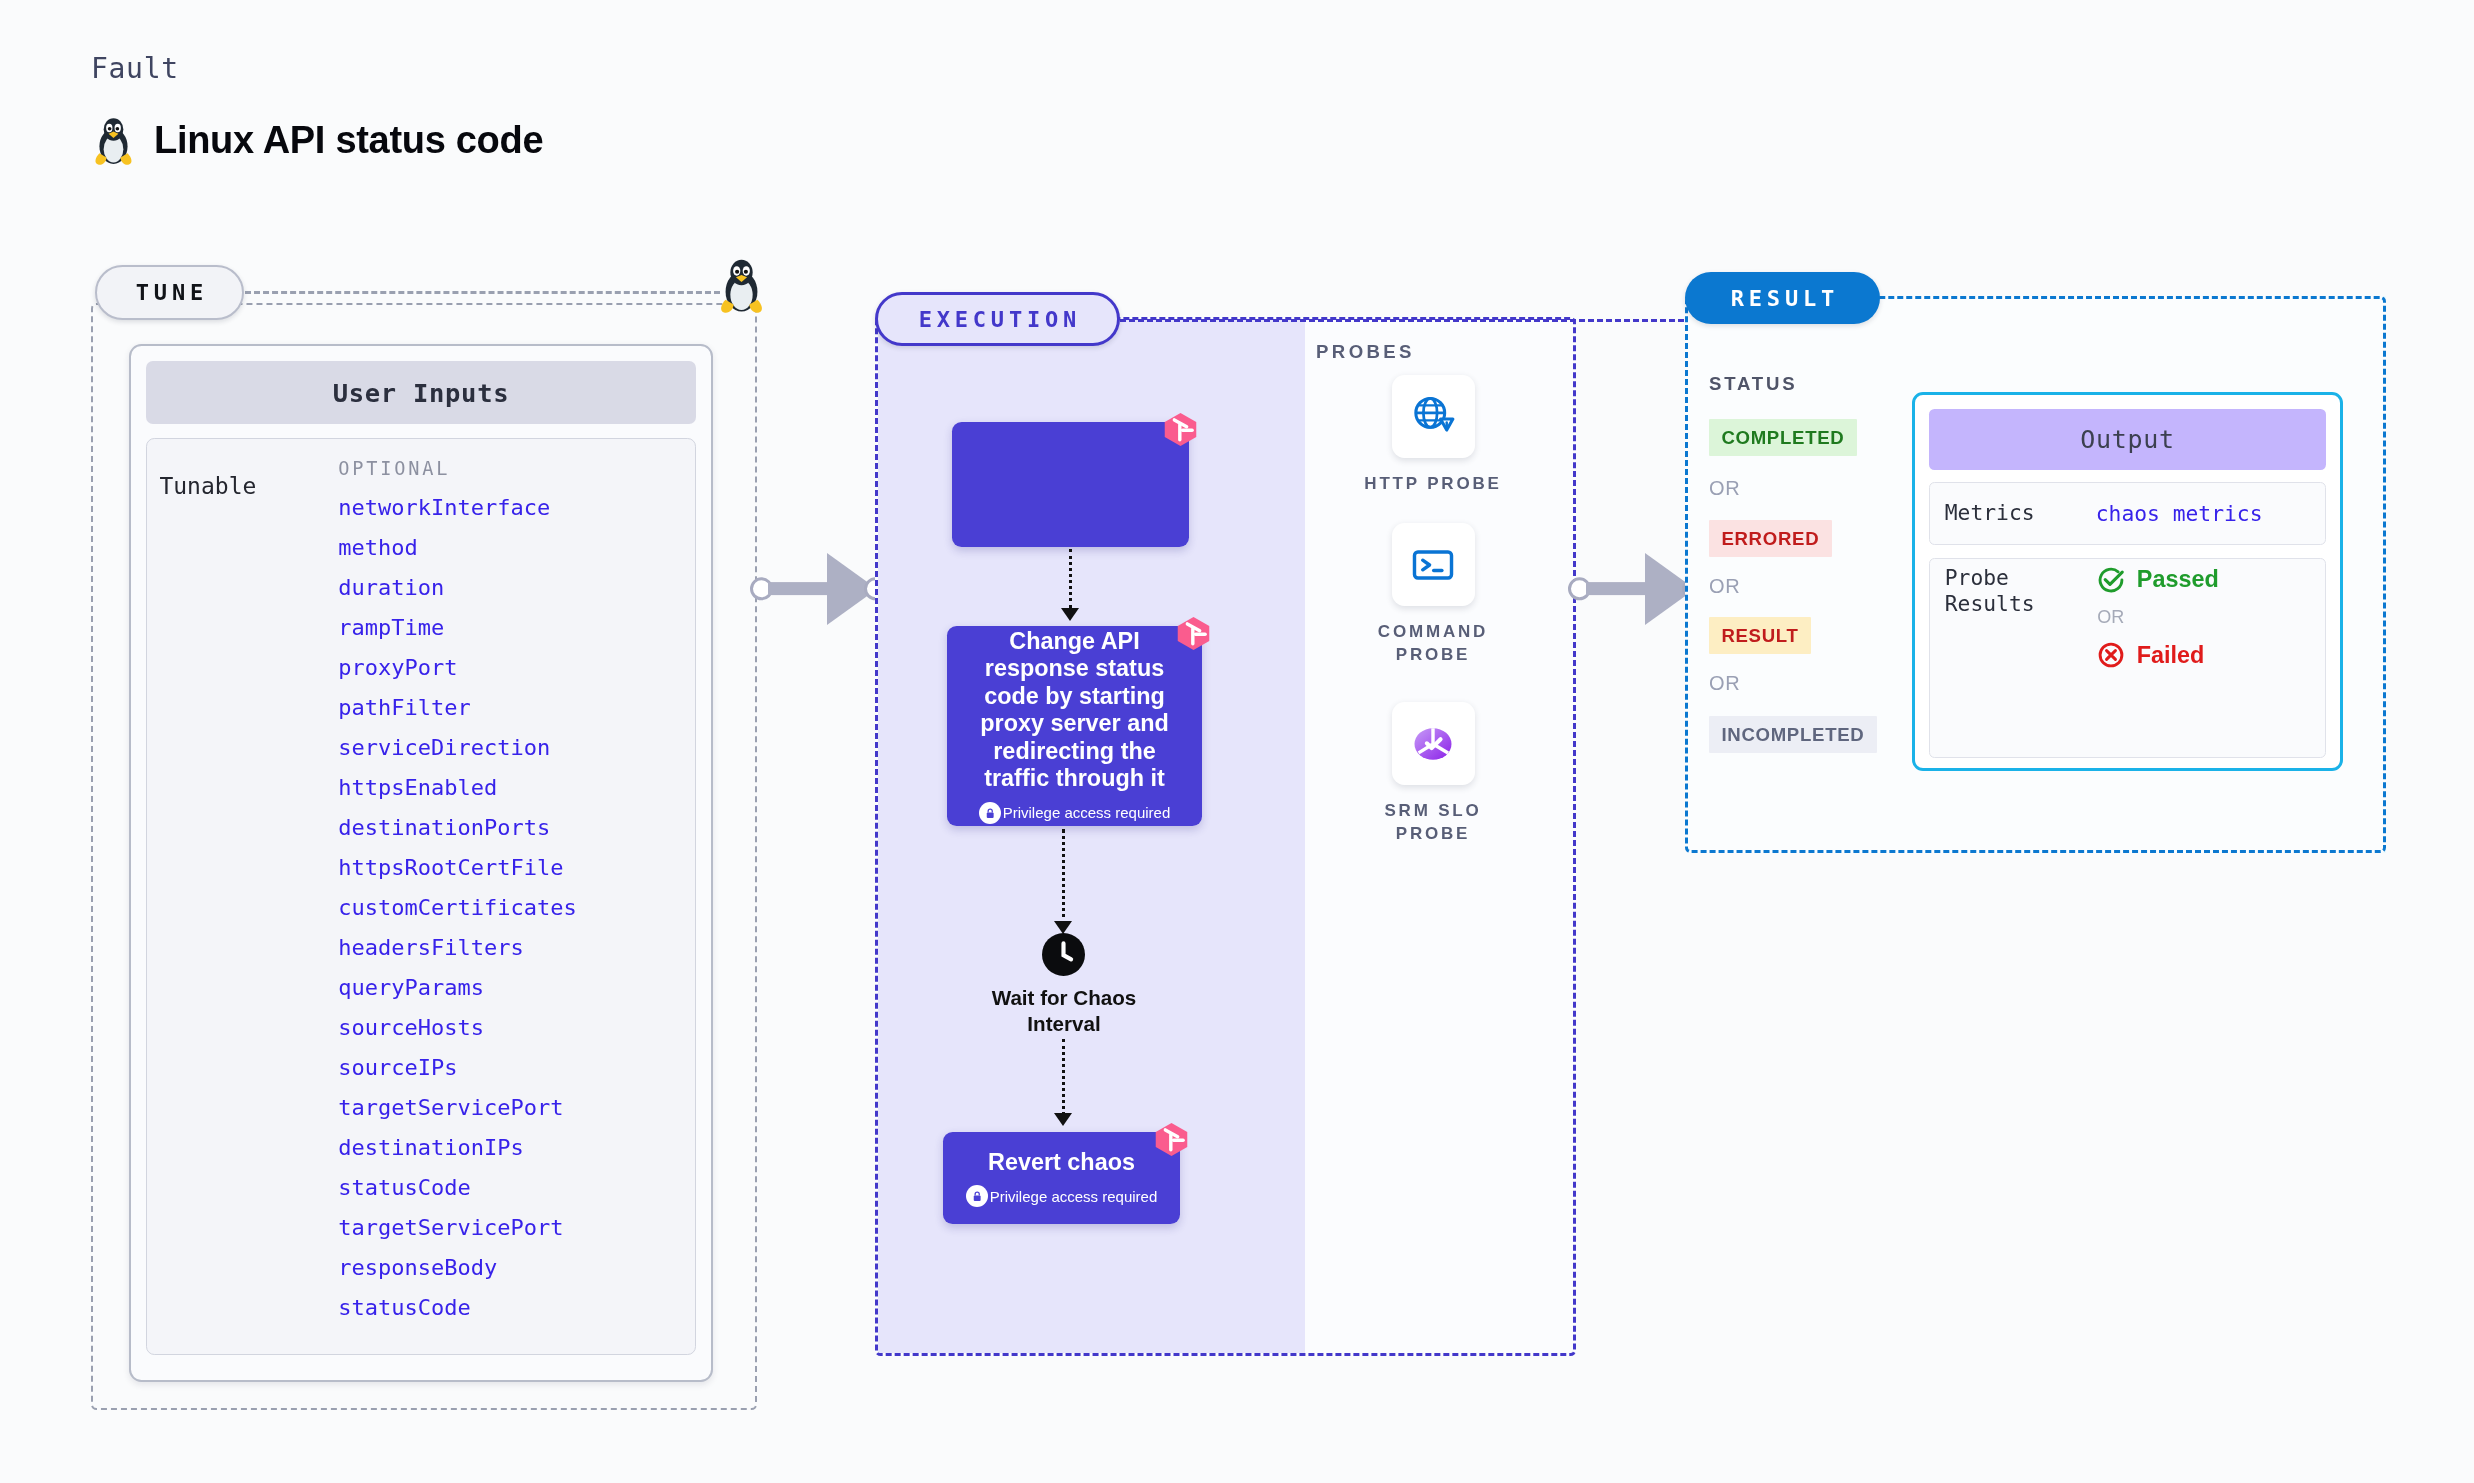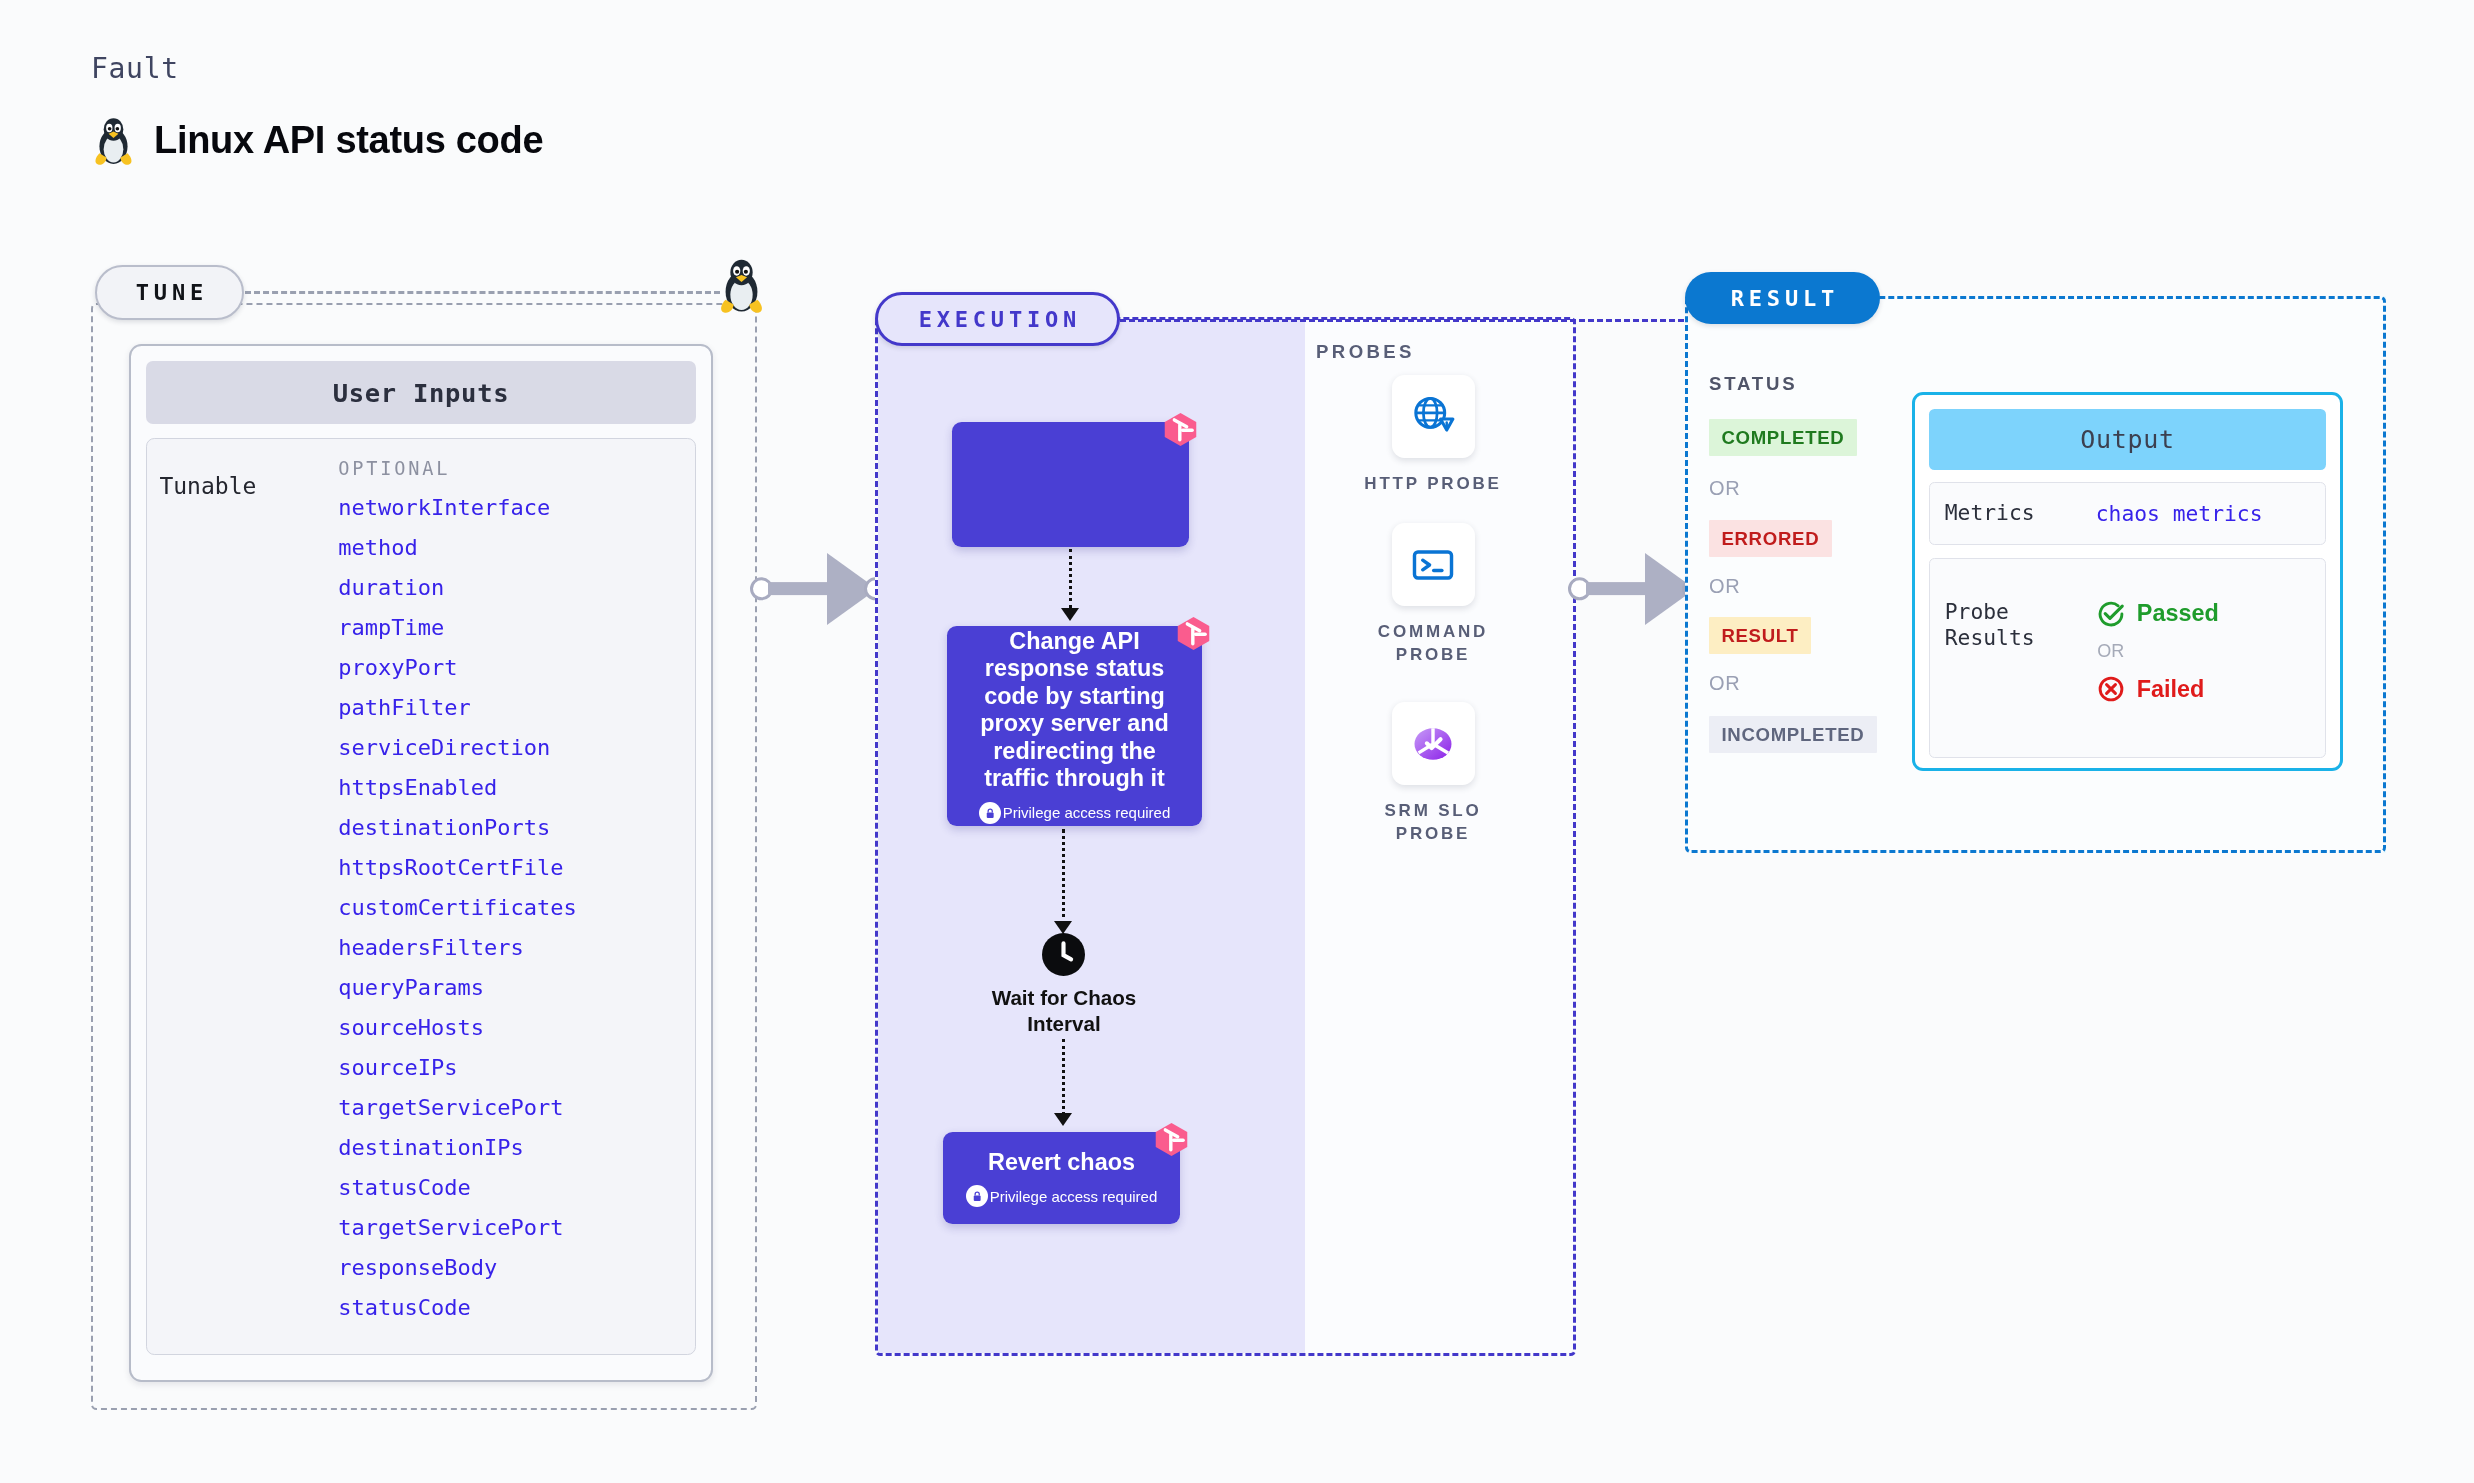--- a/index.html
+++ b/index.html
@@ -352,21 +352,21 @@
     position: absolute;
     left: 1912px; top: 392px;
     width: 431px; height: 379px;
     background: #ffffff;
     border: 3.4px solid #1ab2e8;
     border-radius: 11px;
     padding: 13.8px;
   }
   #output-header {
     height: 61px;
-    background: #7dd3fc;
+    background: #c4b5fd;
     border-radius: 5.5px;
     display: flex; align-items: center; justify-content: center;
     font-family: "DejaVu Sans Mono", monospace;
     font-size: 25px;
     color: #3c4050;
     letter-spacing: 0.7px;
   }
   #metrics-row {
     margin-top: 12.4px;
     height: 63px;
@@ -389,21 +389,21 @@
     font-size: 21.3px;
     color: #3722ea;
   }
   #probe-results-row {
     margin-top: 12.4px;
     height: 200px;
     background: #fafbfd;
     border: 1.4px solid #e0e2ea;
     border-radius: 5.5px;
     display: flex;
-    padding: 40px 0 0 15px;
+    padding: 6px 0 0 15px;
   }
   #pr-values { flex: 1; }
   .pr-line { display: flex; align-items: center; gap: 11px; }
   .pr-text { font-size: 23.4px; font-weight: bold; }
   #pr-passed-text { color: #1f9c2c; }
   #pr-failed-text { color: #e01b1b; }
   #pr-or { font-size: 18px; color: #a5aab8; margin: 12.4px 0 12.4px 1.4px; }
 </style>
 </head>
 <body>

